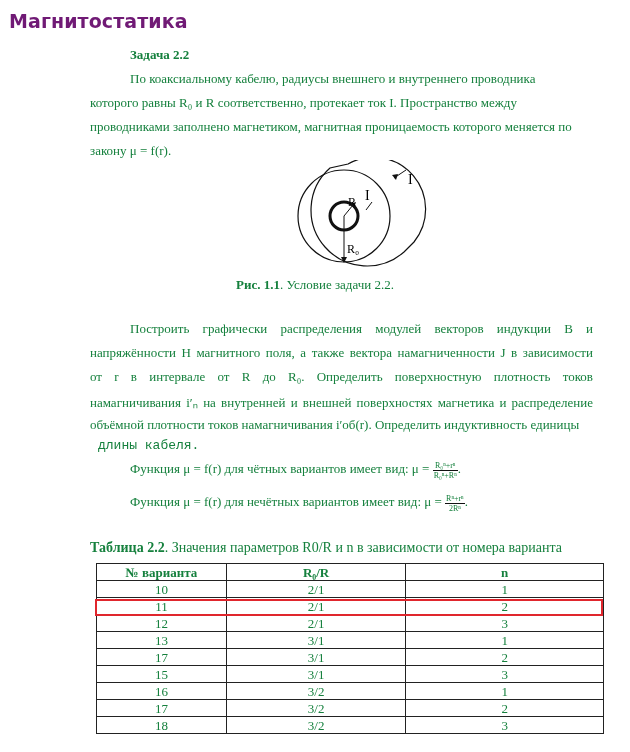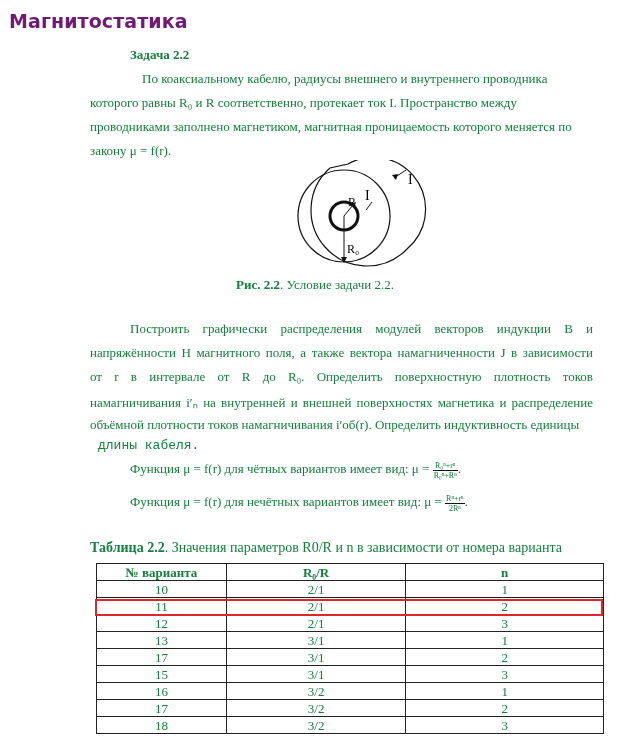--- a/index.html
+++ b/index.html
@@ -40,21 +40,21 @@
   }
 </style>
 </head>
 <body>
 
 <div class="page-title">Магнитостатика</div>
 
 <div class="doc">
   <div class="t b" style="left:130px; top:47px;">Задача 2.2</div>
 
-  <div class="t" style="left:130px; top:71px;margin-left:12px;">По коаксиальному кабелю, радиусы внешнего и внутреннего проводника</div>
+  <div class="t" style="left:130px; top:71px;">По коаксиальному кабелю, радиусы внешнего и внутреннего проводника</div>
   <div class="t" style="left:90px; top:95px;">которого равны R₀ и R соответственно, протекает ток I. Пространство между</div>
   <div class="t" style="left:90px; top:119px;">проводниками заполнено магнетиком, магнитная проницаемость которого меняется по</div>
   <div class="t" style="left:90px; top:143px;text-align:right;">закону μ = f(r).</div>
 
   <svg class="diagram" viewBox="0 0 150 112">
     <path d="M 44 8 A 52 52 0 1 0 118 92 L 128 82 A 52 52 0 0 0 62 4 Z" fill="none" stroke="#111" stroke-width="1.2"></path>
     <circle cx="58" cy="56" r="46" fill="none" stroke="#111" stroke-width="1.2"></circle>
     <circle cx="58" cy="56" r="14" fill="none" stroke="#111" stroke-width="3"></circle>
     <line x1="58" y1="56" x2="58" y2="102" stroke="#111" stroke-width="1"></line>
     <polygon points="55,97 61,97 58,103" fill="#111"></polygon>
@@ -63,21 +63,21 @@
     <line x1="120" y1="10" x2="108" y2="18" stroke="#111" stroke-width="1"></line>
     <polygon points="106,15 112,14 110,20" fill="#111"></polygon>
     <line x1="86" y1="42" x2="80" y2="50" stroke="#111" stroke-width="1"></line>
     <text x="122" y="24" font-family="Liberation Serif, serif" font-size="14">I</text>
     <text x="79" y="40" font-family="Liberation Serif, serif" font-size="14">I</text>
     <text x="62" y="46" font-family="Liberation Serif, serif" font-size="12">R</text>
     <text x="61" y="93" font-family="Liberation Serif, serif" font-size="12">R₀</text>
   </svg>
 
   <div class="caption">
-    <span class="b">Рис. 2.2</span><span>. Условие задачи 2.2.</span>
+    <span class="b">Рис. 1.1</span><span>. Условие задачи 2.2.</span>
   </div>
 
   <div class="t just" style="left:130px; top:321px; width:463px;">Построить графически распределения модулей векторов индукции B и</div>
   <div class="t just" style="left:90px; top:345px; width:503px;">напряжённости H магнитного поля, а также вектора намагниченности J в зависимости</div>
   <div class="t just" style="left:90px; top:369px; width:503px;">от r в интервале от R до R₀. Определить поверхностную плотность токов</div>
   <div class="t just" style="left:90px; top:393px; width:503px;">намагничивания i′ₙ на внутренней и внешней поверхностях магнетика и распределение</div>
   <div class="t" style="left:90px; top:417px;">объёмной плотности токов намагничивания i′об(r). Определить индуктивность единицы</div>
   <div class="t" style="left:98px; top:438px;font-family:Liberation Mono, monospace;">длины кабеля.</div>
 
   <div class="formula" style="left:130px; top:461px;">

